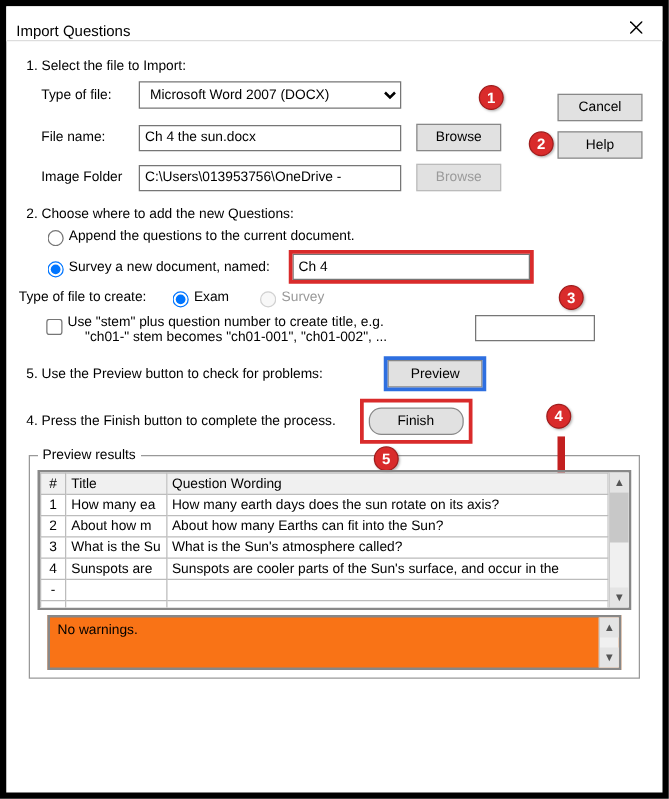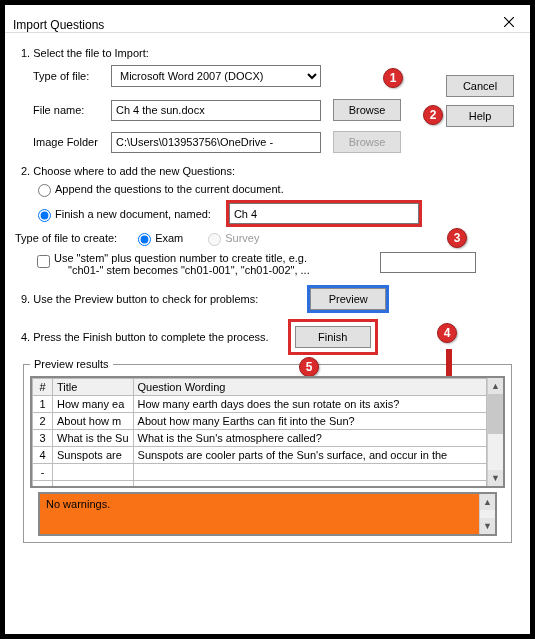--- a/index.html
+++ b/index.html
@@ -177,21 +177,21 @@
 
   <div class="section-hdr lbl" style="margin-top:12px;">2.  Choose where to add the new Questions:</div>
 
   <div class="row indent1" style="margin-top:4px;">
     <input type="radio" class="radio" name="dest" style="">
     <span class="lbl">Append the questions to the current document.</span>
   </div>
 
   <div class="row indent1" style="margin-top:6px;">
     <input type="radio" class="radio" name="dest" checked="" style="">
-    <span class="lbl">Finish a new document, named:</span>
+    <span class="lbl">Survey a new document, named:</span>
     <span class="hi-red" style="margin-left:18px;display:inline-block;">
       <input type="text" style="width: 190px;" value="Ch 4">
     </span>
   </div>
   <div class="callout" style="left:442px; top:195px;">3</div>
 
   <div class="row indent2" style="margin-top:6px;">
     <span class="lbl" style="margin-right:16px;">Type of file to create:</span>
     <input type="radio" class="radio" name="ftype" checked="" style="">
     <span class="lbl" style="margin-right:20px;">Exam</span>
@@ -202,31 +202,31 @@
   <div class="row indent1" style="margin-top:6px; align-items:flex-start;">
     <input type="checkbox" class="chk" style="">
     <div>
       <div class="lbl">Use "stem" plus question number to create title,  e.g.</div>
       <div class="lbl" style="margin-left:14px;">"ch01-" stem becomes "ch01-001", "ch01-002", ...</div>
     </div>
     <input type="text" style="width: 96px; margin-left: auto; margin-right: 44px;">
   </div>
 
   <div class="row" style="margin-top:12px;">
-    <span class="lbl section-hdr" style="margin:0 0 0 6px;">9.  Use the Preview button to check for problems:</span>
+    <span class="lbl section-hdr" style="margin:0 0 0 6px;">5.  Use the Preview button to check for problems:</span>
     <span class="hi-blue" style="margin-left:52px;display:inline-block;">
       <button class="std" style="min-width:76px;">Preview</button>
     </span>
   </div>
   <div class="callout" style="left:432px; top:290px;">4</div>
 
   <div class="row" style="margin-top:12px;">
     <span class="lbl section-hdr" style="margin:0 0 0 6px;">4.  Press the Finish button to complete the process.</span>
     <span class="hi-red" style="margin-left:22px;display:inline-block;padding:4px;">
-      <button class="std" style="min-width:76px;">Finish</button>
+      <button class="std" style="min-width:76px;border-radius:10px;">Finish</button>
     </span>
   </div>
   <div class="callout" style="left:294px; top:324px;">5</div>
 
   <svg class="arrow-down" style="left:434px;top:316px;height:88px;" viewBox="0 0 20 88">
     <line x1="10" y1="0" x2="10" y2="72" stroke="#c32020" stroke-width="6"></line>
     <polygon points="0,70 20,70 10,88" fill="#c32020"></polygon>
   </svg>
 
   <fieldset>

